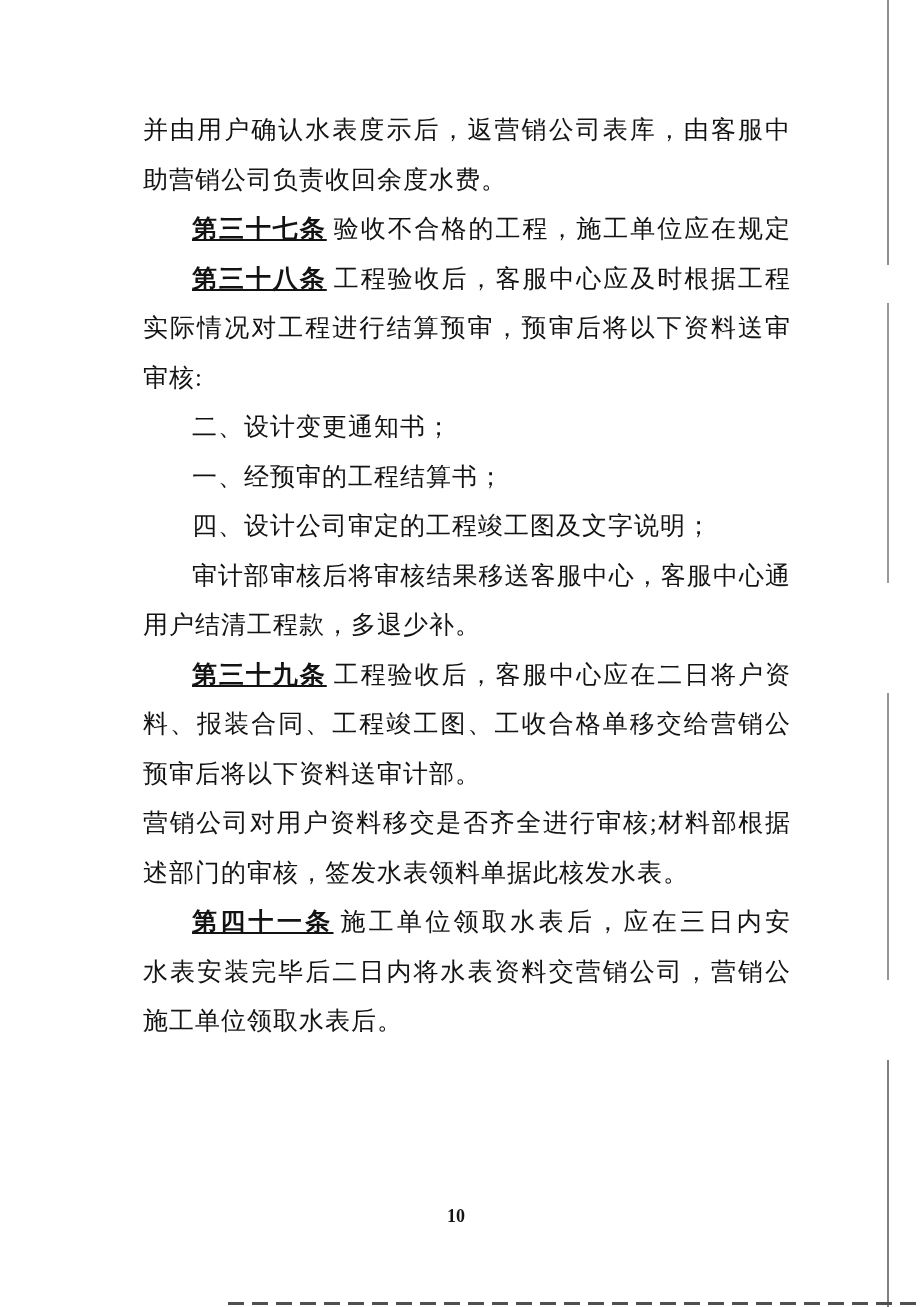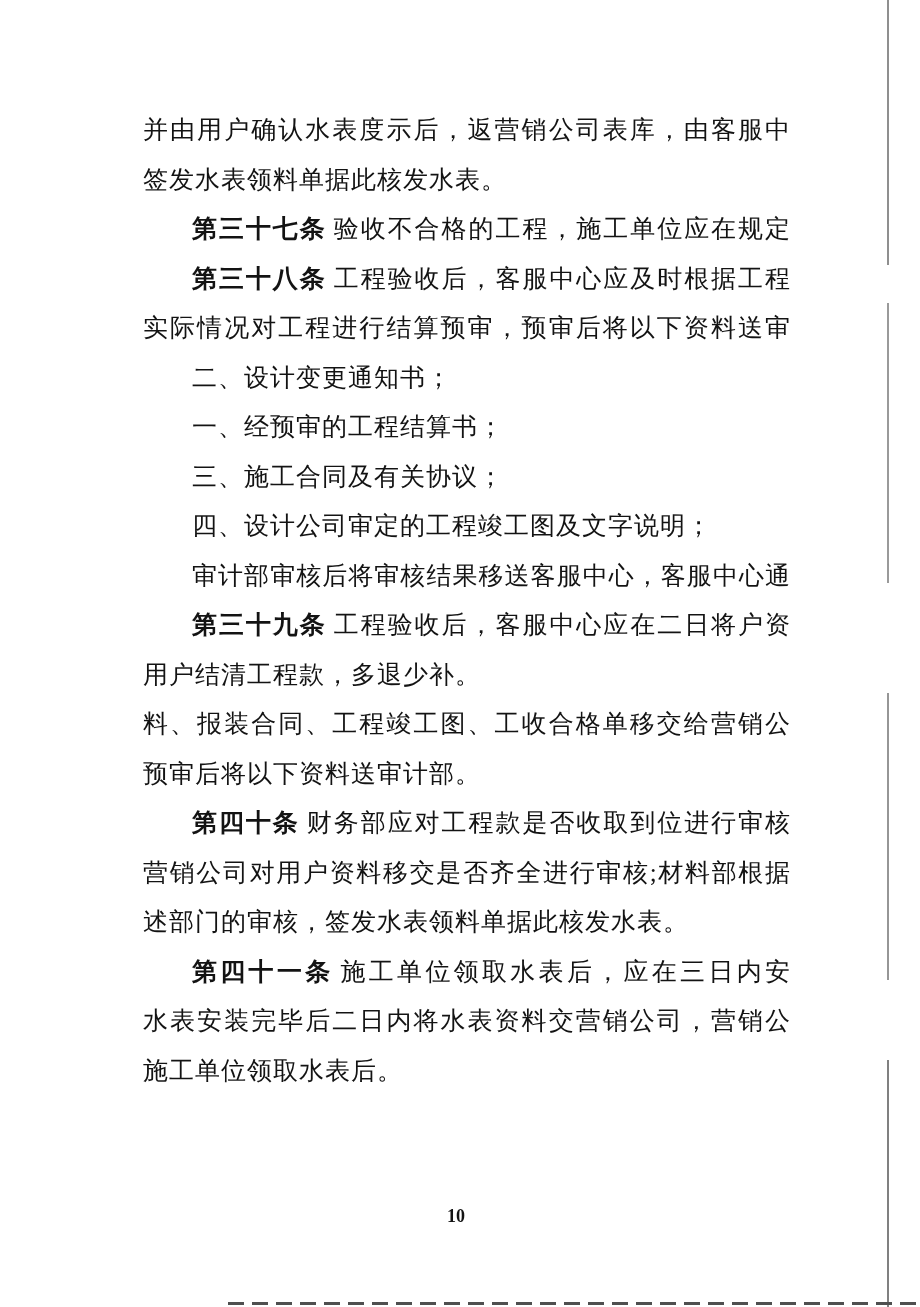--- a/index.html
+++ b/index.html
@@ -36,20 +36,21 @@
     text-align: justify;
     text-align-last: justify;
   }
   
   .line.ind {
     text-indent: 49px;
   }
   .head {
     font-weight: bold;
     margin-right: 7px;
+    text-decoration: underline;
   }
   .page-number {
     position: absolute;
     top: 1206px;
     left: 0;
     width: 912px;
     text-align: center;
     font-size: 18px;
     font-weight: bold;
     letter-spacing: 0;
@@ -75,34 +76,33 @@
     background: repeating-linear-gradient(90deg, #4f4f4f 0 16px, rgba(255,255,255,0) 16px 24px);
   }
 </style>
 </head>
 <body>
 
 <div class="page">
 
   <div class="content">
     <div class="line j"><span>并由用户确认水表度示后，返营销公司表库，由客服中心协</span></div>
-    <div class="line"><span>签发水表领料单据此核发水表。</span></div>
+    <div class="line"><span>助营销公司负责收回余度水费。</span></div>
     <div class="line j ind"><span class="head">第三十七条</span><span>验收不合格的工程，施工单位应在规定时</span></div>
     <div class="line j ind"><span class="head">第三十八条</span><span>工程验收后，客服中心应及时根据工程的</span></div>
     <div class="line j"><span>实际情况对工程进行结算预审，预审后将以下资料送审计部</span></div>
+    <div class="line"><span>审核:</span></div>
     <div class="line ind"><span>二、设计变更通知书；</span></div>
     <div class="line ind"><span>一、经预审的工程结算书；</span></div>
-    <div class="line ind"><span>三、施工合同及有关协议；</span></div>
     <div class="line ind"><span>四、设计公司审定的工程竣工图及文字说明；</span></div>
     <div class="line j ind"><span>审计部审核后将审核结果移送客服中心，客服中心通知</span></div>
+    <div class="line"><span>用户结清工程款，多退少补。</span></div>
     <div class="line j ind"><span class="head">第三十九条</span><span>工程验收后，客服中心应在二日将户资</span></div>
-    <div class="line"><span>用户结清工程款，多退少补。</span></div>
     <div class="line j"><span>料、报装合同、工程竣工图、工收合格单移交给营销公司并</span></div>
     <div class="line"><span>预审后将以下资料送审计部。</span></div>
-    <div class="line j ind"><span class="head">第四十条</span><span>财务部应对工程款是否收取到位进行审核</span></div>
     <div class="line j"><span>营销公司对用户资料移交是否齐全进行审核;材料部根据上</span></div>
     <div class="line"><span>述部门的审核，签发水表领料单据此核发水表。</span></div>
     <div class="line j ind"><span class="head">第四十一条</span><span>施工单位领取水表后，应在三日内安装。</span></div>
     <div class="line j"><span>水表安装完毕后二日内将水表资料交营销公司，营销公司应</span></div>
     <div class="line"><span>施工单位领取水表后。</span></div>
   </div>
 
   <div class="page-number">10</div>
 
   <div class="scan-vline seg1"></div>

